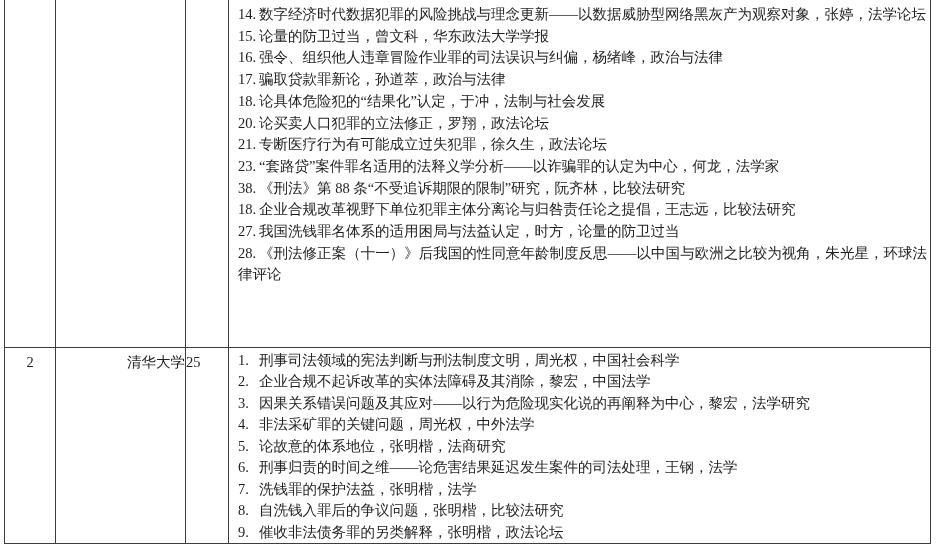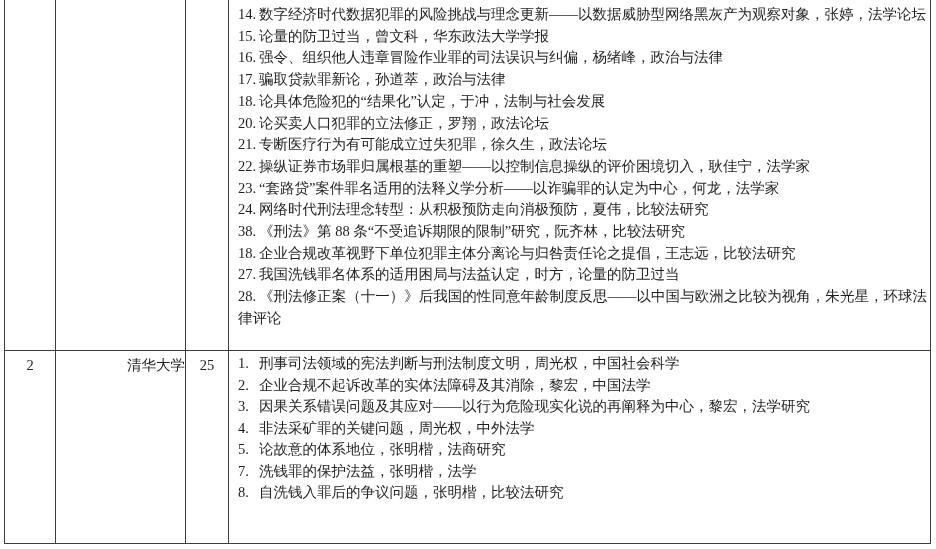--- a/index.html
+++ b/index.html
@@ -51,21 +51,21 @@
     text-align: center;
     padding-top: 4px;
   }
   .cell-university {
     width: 130px;
     text-align: right;
     padding-top: 4px;
   }
   .cell-count {
     width: 43px;
-    text-align: center;
+    text-align: left;
     padding-top: 4px;
   }
   .cell-papers {
     flex: 1;
     border-right: none;
     padding: 4px 3px 0 9px;
   }
   .row-main .cell-papers {
     padding-top: 2px;
   }
@@ -94,38 +94,38 @@
     <div class="cell cell-university"></div>
     <div class="cell cell-count"></div>
     <div class="cell cell-papers">
         <div class="paper"><span class="pnum">14.</span><span>数字经济时代数据犯罪的风险挑战与理念更新——以数据威胁型网络黑灰产为观察对象，张婷，法学论坛</span></div>
         <div class="paper"><span class="pnum">15.</span><span>论量的防卫过当，曾文科，华东政法大学学报</span></div>
         <div class="paper"><span class="pnum">16.</span><span>强令、组织他人违章冒险作业罪的司法误识与纠偏，杨绪峰，政治与法律</span></div>
         <div class="paper"><span class="pnum">17.</span><span>骗取贷款罪新论，孙道萃，政治与法律</span></div>
         <div class="paper"><span class="pnum">18.</span><span>论具体危险犯的“结果化”认定，于冲，法制与社会发展</span></div>
         <div class="paper"><span class="pnum">20.</span><span>论买卖人口犯罪的立法修正，罗翔，政法论坛</span></div>
         <div class="paper"><span class="pnum">21.</span><span>专断医疗行为有可能成立过失犯罪，徐久生，政法论坛</span></div>
-        <div class="paper"><span class="pnum">22.</span><span>操纵证券市场罪归属根基的重塑——以控制信息操纵的评价困境切入，耿佳宁，法学家</span></div>
         <div class="paper"><span class="pnum">23.</span><span>“套路贷”案件罪名适用的法释义学分析——以诈骗罪的认定为中心，何龙，法学家</span></div>
-        <div class="paper"><span class="pnum">24.</span><span>网络时代刑法理念转型：从积极预防走向消极预防，夏伟，比较法研究</span></div>
         <div class="paper"><span class="pnum">38.</span><span>《刑法》第 88 条“不受追诉期限的限制”研究，阮齐林，比较法研究</span></div>
         <div class="paper"><span class="pnum">18.</span><span>企业合规改革视野下单位犯罪主体分离论与归咎责任论之提倡，王志远，比较法研究</span></div>
         <div class="paper"><span class="pnum">27.</span><span>我国洗钱罪名体系的适用困局与法益认定，时方，论量的防卫过当</span></div>
         <div class="paper"><span class="pnum">28.</span><span>《刑法修正案（十一）》后我国的性同意年龄制度反思——以中国与欧洲之比较为视角，朱光星，环球法律评论</span></div>
       </div>
   </div>
 
   <div class="t-row row-main">
     <div class="cell cell-index">2</div>
     <div class="cell cell-university">清华大学</div>
     <div class="cell cell-count">25</div>
     <div class="cell cell-papers">
         <div class="paper"><span class="pnum">1.</span><span>刑事司法领域的宪法判断与刑法制度文明，周光权，中国社会科学</span></div>
         <div class="paper"><span class="pnum">2.</span><span>企业合规不起诉改革的实体法障碍及其消除，黎宏，中国法学</span></div>
         <div class="paper"><span class="pnum">3.</span><span>因果关系错误问题及其应对——以行为危险现实化说的再阐释为中心，黎宏，法学研究</span></div>
         <div class="paper"><span class="pnum">4.</span><span>非法采矿罪的关键问题，周光权，中外法学</span></div>
         <div class="paper"><span class="pnum">5.</span><span>论故意的体系地位，张明楷，法商研究</span></div>
+        <div class="paper"><span class="pnum">6.</span><span>刑事归责的时间之维——论危害结果延迟发生案件的司法处理，王钢，法学</span></div>
         <div class="paper"><span class="pnum">7.</span><span>洗钱罪的保护法益，张明楷，法学</span></div>
         <div class="paper"><span class="pnum">8.</span><span>自洗钱入罪后的争议问题，张明楷，比较法研究</span></div>
+        <div class="paper"><span class="pnum">9.</span><span>催收非法债务罪的另类解释，张明楷，政法论坛</span></div>
       </div>
   </div>
 
 </div>
 
 </body></html>

